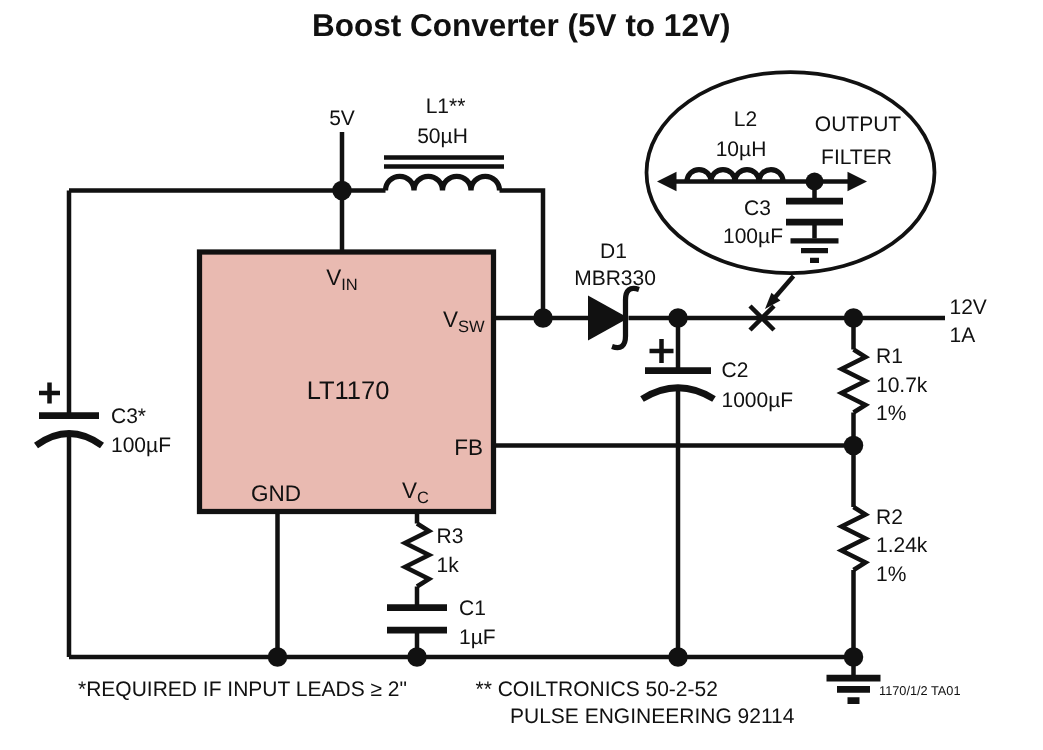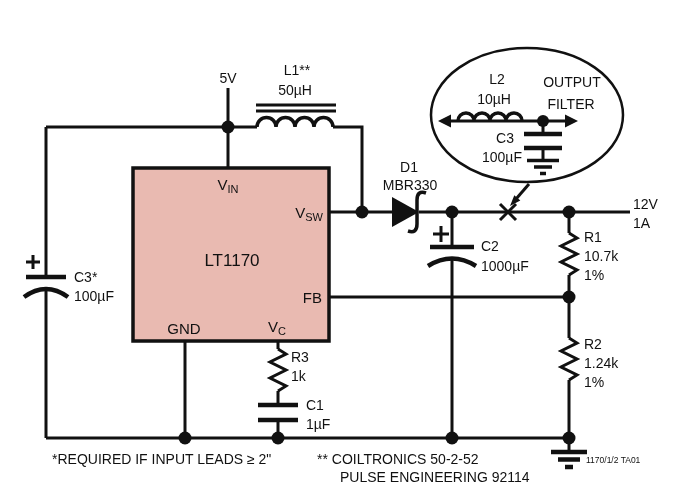--- a/index.html
+++ b/index.html
@@ -15,20 +15,21 @@
   svg text.tiny{font-size:8.5px;}
   .wire{stroke:#111111;stroke-width:3;fill:none;}
   .thick{stroke:#111111;stroke-width:4.5;fill:none;}
   .coil{stroke:#111111;stroke-width:3.5;fill:none;}
   .solid{fill:#111111;stroke:none;}
 </style>
 </head>
 <body>
 
 <div class="stage">
+  <div class="title">Boost Converter (5V to 12V)</div>
 
   <svg width="695" height="500" viewBox="0 0 695 500">
 
     <path class="wire" d="M228 88 V168 M46 127 H228 M46 127 V276 M46 290 V438"></path>
     <path class="wire" d="M46 438 H569"></path>
     <path class="wire" d="M185 341 V438"></path>
     <path class="wire" d="M278 341 V349 M278 391 V405 M278 420 V438"></path>
     <path class="wire" d="M228 127 H257 M333 127 H362 V212"></path>
     <path class="wire" d="M328 212 H392"></path>
     <path class="wire" d="M419 212 H630"></path>

